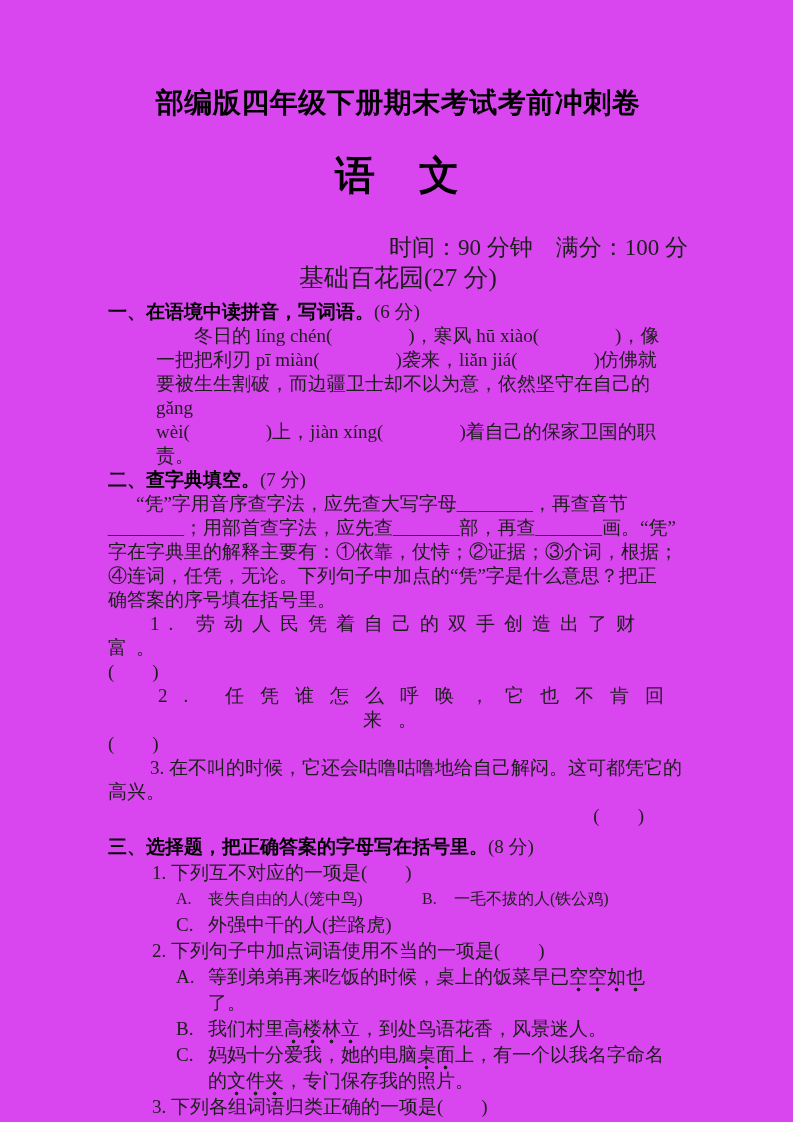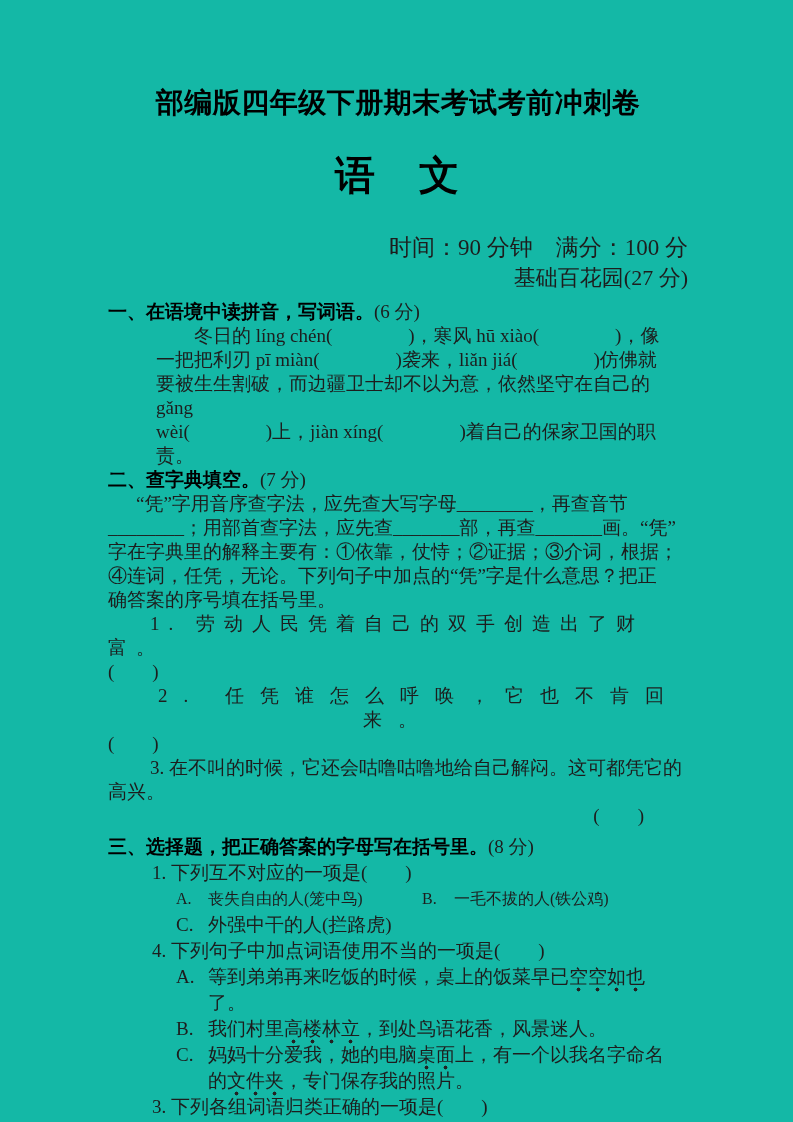--- a/index.html
+++ b/index.html
@@ -5,40 +5,40 @@
   * { margin:0; padding:0; box-sizing:border-box; }
   html,body { background:#ffffff; }
   body {
     width:793px; height:1122px;
     font-family:"Liberation Serif","DejaVu Serif",serif;
     color:#1d1d1d;
   }
   .page {
     position:relative;
     width:793px; height:1122px;
-    background:#14b8a6;
+    background:#d946ef;
     padding:86px 0 0 108px;
     overflow:hidden;
   }
   .content { width:580px; }
 
   .paper-title {
     font-family:"Liberation Sans","DejaVu Sans",sans-serif;
     font-weight:bold; color:#000;
     font-size:28px; line-height:34px;
     text-align:center; letter-spacing:0.5px;
   }
   .subject-title {
     font-family:"Liberation Sans","DejaVu Sans",sans-serif;
     font-weight:bold; color:#000;
     font-size:40px; line-height:50px;
     text-align:center; margin-top:30px; letter-spacing:2px;
   }
   .meta-line { font-size:23px; line-height:24px; text-align:right; margin-top:36px; }
-  .banner-line { font-size:22px; line-height:24px; text-align:right; margin-top:6px; }
+  .banner-line { font-size:25px; line-height:24px; text-align:center; margin-top:6px; }
 
   .sec-title {
     font-family:"Liberation Sans","DejaVu Sans",sans-serif;
     font-weight:bold; color:#000;
     font-size:19px; line-height:24px; margin-top:10px;
   }
   .sec-title .sec-score {
     font-family:"Liberation Serif","DejaVu Serif",serif;
     font-weight:normal; color:#1d1d1d;
   }
@@ -144,21 +144,21 @@
             </div>
           </div>
           <div class="opt">
             <span class="opt-label">C.</span>
               <span class="opt-text">外强中干的人(拦路虎)</span>
           </div>
         </div>
       </div>
 
       <div class="q3item">
-        <div class="stem">4. 下列句子中加点词语使用不当的一项是(　　)</div>
+        <div class="stem">2. 下列句子中加点词语使用不当的一项是(　　)</div>
         <div class="opts">
           <div class="opt">
             <span class="opt-label">A.</span>
               <span class="opt-text"><span>等到弟弟再来吃饭的时候，桌上的饭菜早已</span><span class="em">空空如也</span><span>了。</span></span>
           </div>
           <div class="opt">
             <span class="opt-label">B.</span>
               <span class="opt-text"><span>我们村里</span><span class="em">高楼林立</span><span>，到处鸟语花香，风景迷人。</span></span>
           </div>
           <div class="opt">

